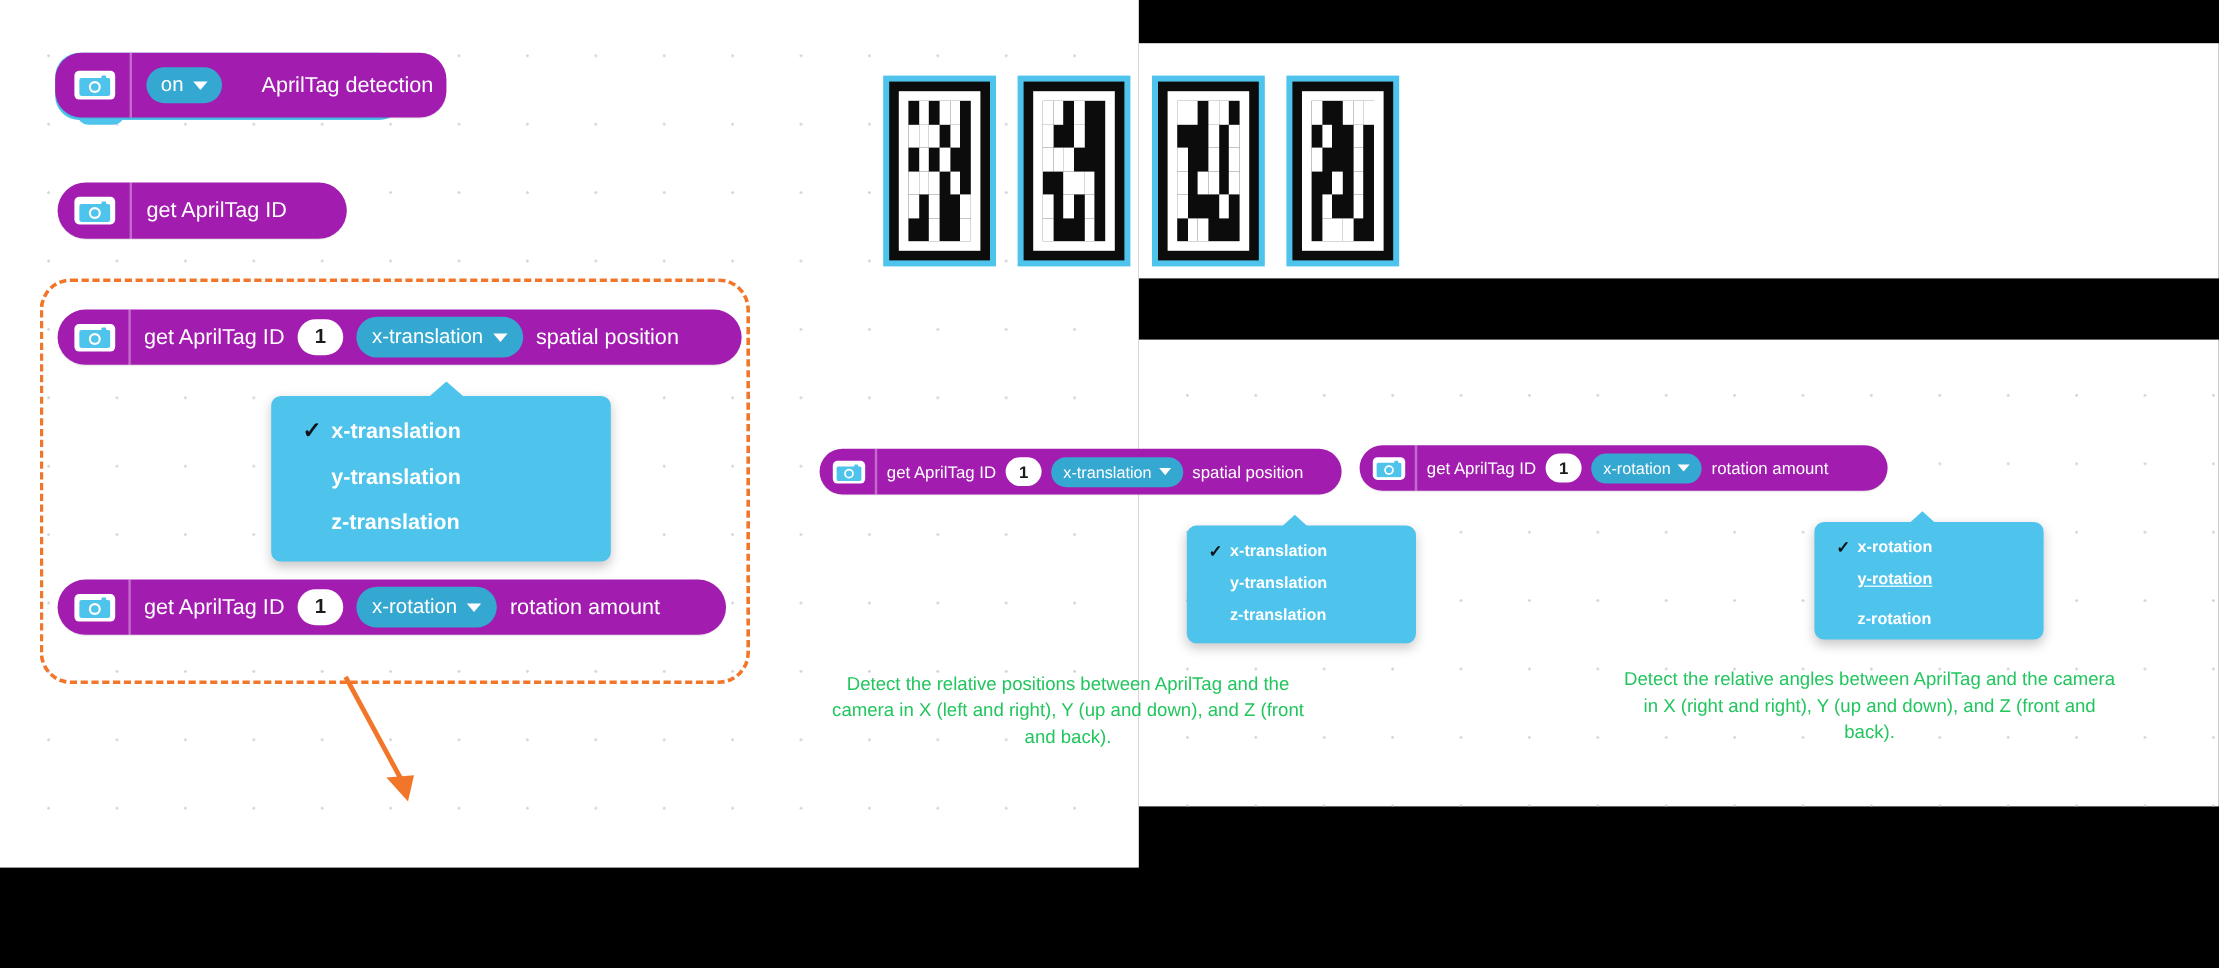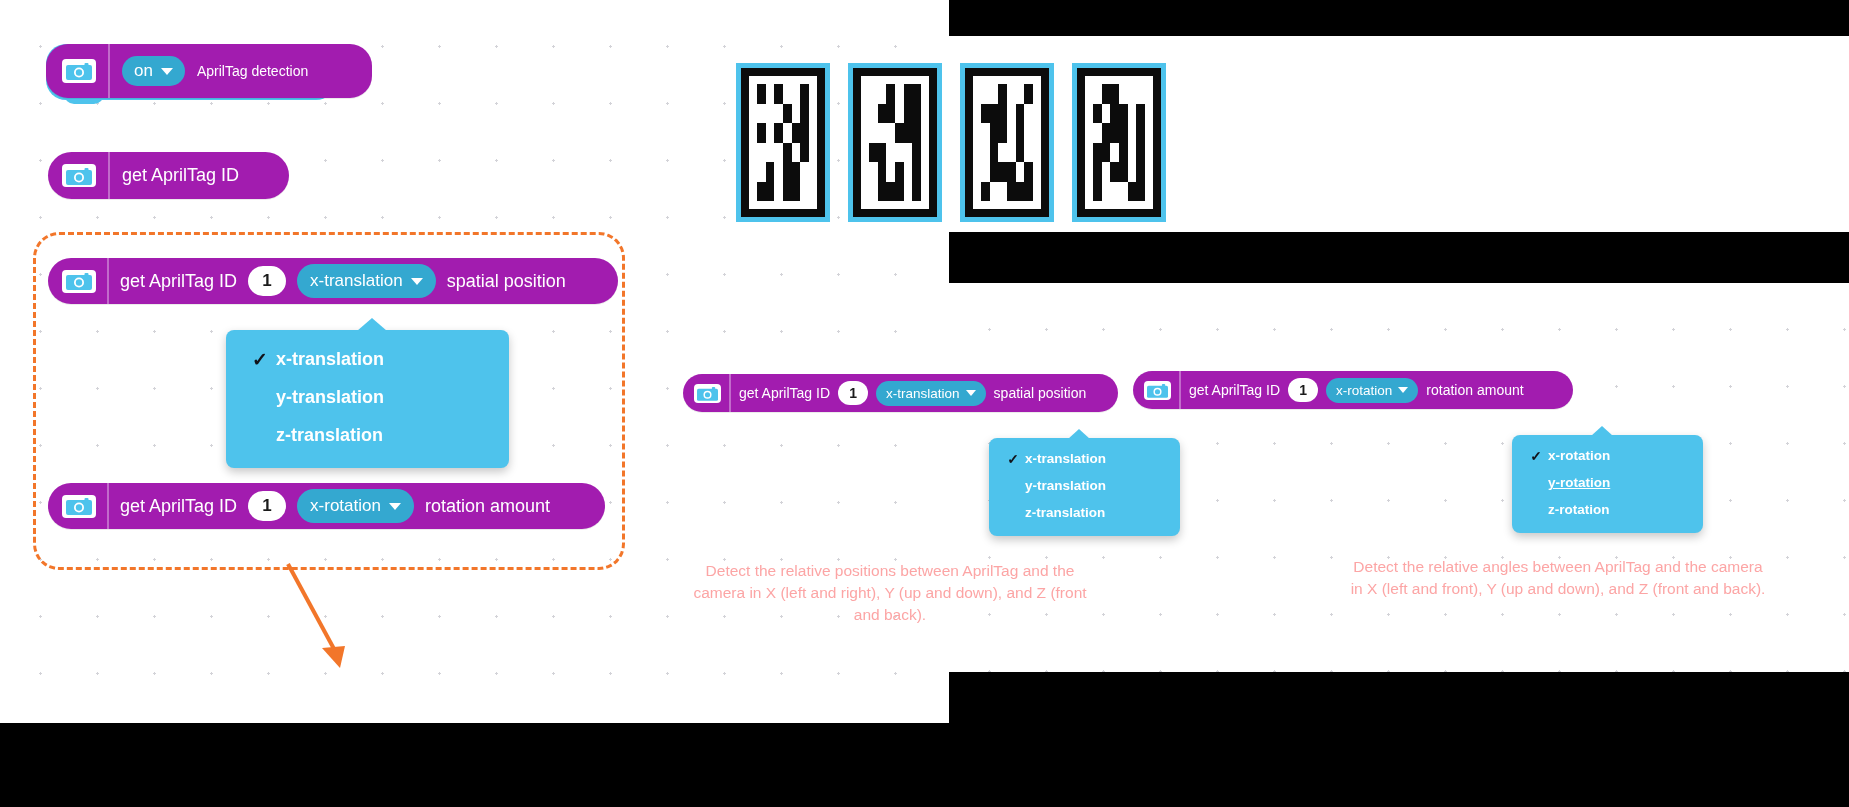--- a/index.html
+++ b/index.html
@@ -105,21 +105,21 @@
   .tag-white{width:100%;height:100%;background:#ffffff;padding:8px;box-sizing:border-box;}
   .tag-grid{
     width:100%;height:100%;background:#0c0c0c;
     display:grid;grid-template-columns:repeat(6,1fr);grid-template-rows:repeat(6,1fr);
   }
   .tag-grid i{display:block;}
   .tag-grid i.on{background:#ffffff;}
 
   
   .caption{
-    position:absolute;text-align:center;color:#fca5a5;
+    position:absolute;text-align:center;color:#22c55e;
     font-size:15.5px;line-height:1.42;font-family:"Liberation Sans", sans-serif;
   }
 </style>
 </head>
 <body>
 
 <div class="panel-white dotgrid" id="left-canvas"></div>
 <div class="panel-white" id="right-canvas"></div>
 <div class="panel-white dotgrid" id="right-canvas-2"></div>
 
@@ -132,21 +132,21 @@
       <circle cx="13" cy="10.5" r="5" fill="#ffffff"></circle>
       <circle cx="13" cy="10.5" r="3.2" fill="#4ec3ec"></circle>
       <rect x="18.5" y="1" width="4" height="3" rx="1" fill="#4ec3ec"></rect>
     </svg>
   </span>
   <span class="divider"></span>
   <span class="dropdown-pill" style="padding:5px 12px;font-size:17px;">
     <span>on</span>
     <span class="caret"></span>
   </span>
-  <span class="lbl" style="font-size:14px;">AprilTag detection</span>
+  <span class="lbl" style="font-size:18px;margin-left:21px;">AprilTag detection</span>
 </div>
 
 <div class="block" id="get-id-block" style="left:48px;top:152px;width:209px;height:47px;padding:0 18px 0 14px;gap:12px;">
   <span class="cam-icon" style="width:34px;height:23px;">
     <svg width="26" height="18" viewBox="0 0 26 18" aria-hidden="true">
       <rect x="0" y="3" width="26" height="15" rx="2" fill="#4ec3ec"></rect>
       <circle cx="13" cy="10.5" r="5" fill="#ffffff"></circle>
       <circle cx="13" cy="10.5" r="3.2" fill="#4ec3ec"></circle>
       <rect x="18.5" y="1" width="4" height="3" rx="1" fill="#4ec3ec"></rect>
     </svg>
@@ -454,19 +454,19 @@
 <div class="menu" style="left:1512px;top:435px;width:191px;height:84px;padding:7px 0;">
   <span class="notch" style="left:79px;top:-9px;border-left-width:11px;border-right-width:11px;border-bottom-width:10px;"></span>
   <div class="menu-item" style="height:27px;padding:0 12px;">
     <span class="menu-check" style="width:24px;font-size:14px;">✓</span>
     <span style="font-size:13.5px;">x-rotation</span>
   </div>
   <div class="menu-item" style="height:27px;padding:0 12px;">
     <span class="menu-check" style="width:24px;font-size:14px;"></span>
     <span style="font-size:13.5px;text-decoration:underline;">y-rotation</span>
   </div>
-  <div class="menu-item" style="height:27px;padding:0 12px;">
+  <div class="menu-item" style="height:27px;padding:0 12px;align-items:flex-end;">
     <span class="menu-check" style="width:24px;font-size:14px;"></span>
     <span style="font-size:13.5px;">z-rotation</span>
   </div>
 </div>
 
-<div class="caption" style="left:1348px;top:556px;width:420px;">Detect the relative angles between AprilTag and the camera in X (left and front), Y (up and down), and Z (front and back).</div>
+<div class="caption" style="left:1348px;top:556px;width:420px;">Detect the relative angles between AprilTag and the camera in X (right and right), Y (up and down), and Z (front and back).</div>
 
 </body></html>

